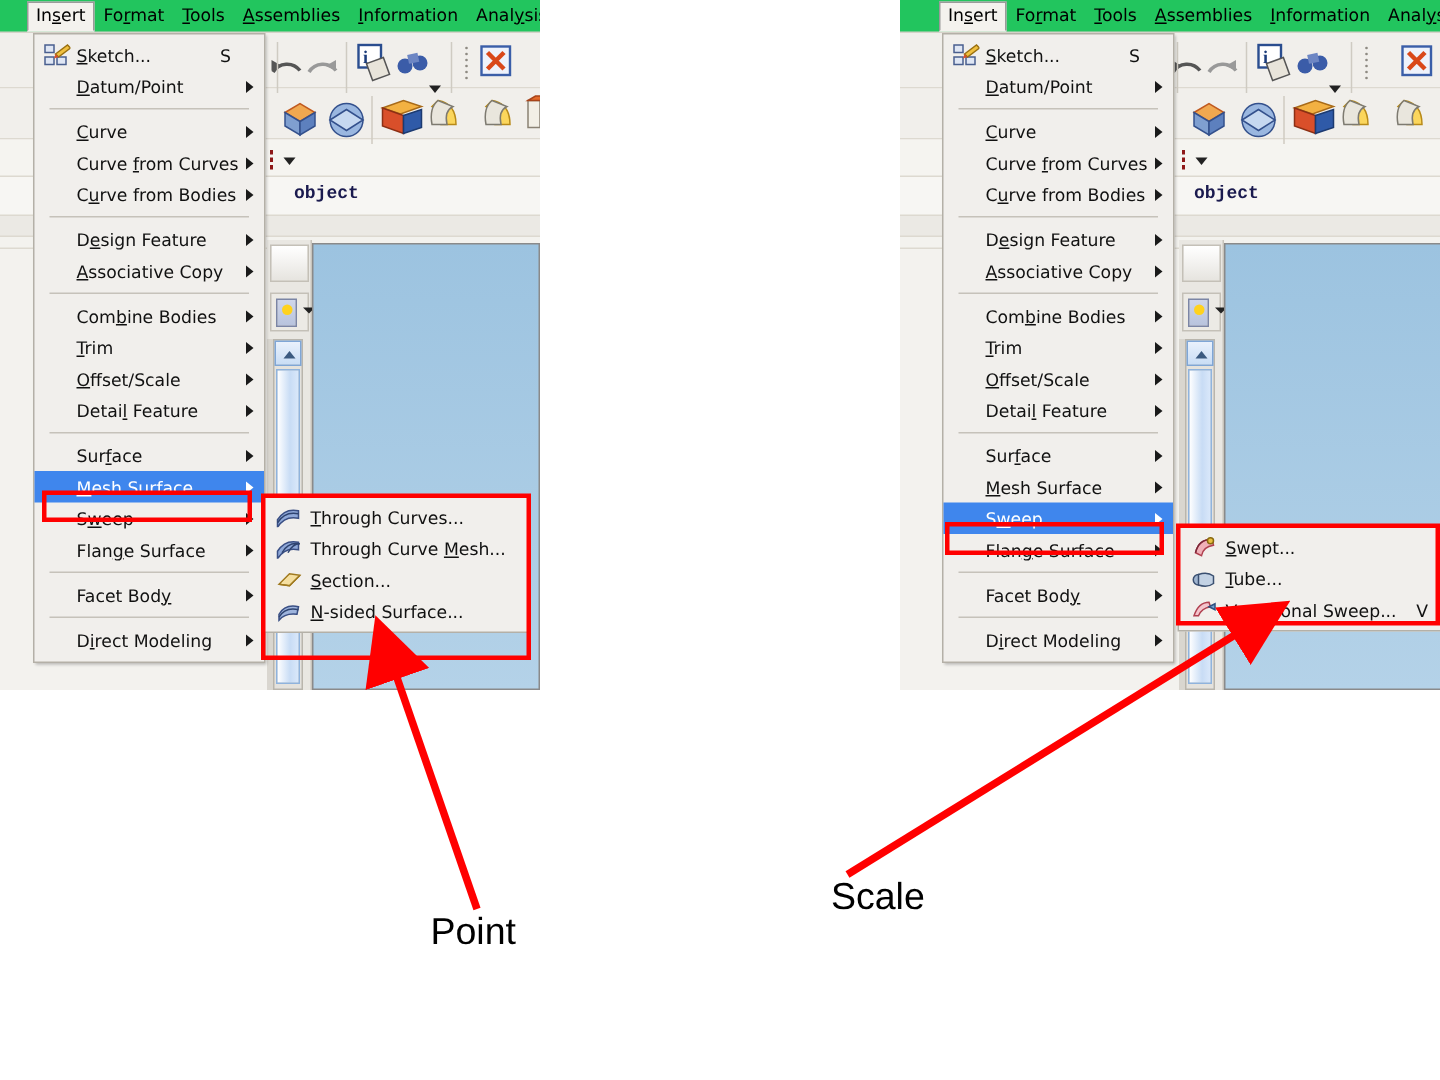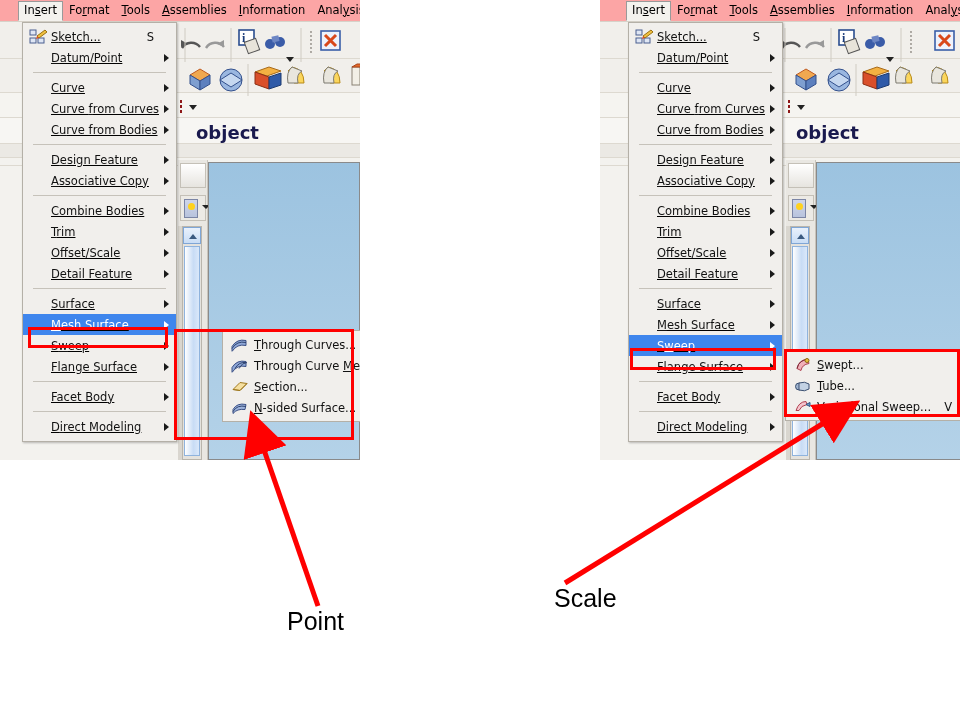--- a/index.html
+++ b/index.html
@@ -25,21 +25,21 @@
     background: #ffffff;
   }
   .panel.left  { left: 0px; }
   .panel.right { left: 600px; }
 
   
   .menubar {
     position: absolute;
     left: 0; top: 0;
     width: 360px; height: 22px;
-    background: #fca5a5;
+    background: #22c55e;
     border-bottom: 1px solid #d6d2c9;
     box-sizing: border-box;
     display: flex;
     align-items: center;
     padding-left: 18px;
     white-space: nowrap;
   }
   .menubar .mi {
     font-size: 11.5px;
     color: #000;
@@ -73,23 +73,24 @@
   .tb2 { top: 37px; height: 34px; }
   .tb3 { top: 71px; height: 25px; background:#f5f4f0; }
   .tb4 { top: 96px; height: 26px; background:#f7f6f3; }
   .tb5 { top: 122px; height: 14px; background:#ebe9e4; }
   .tb6 { top: 136px; height: 8px; background:#f3f2ee; }
 
   .cue-text {
     position: absolute;
     left: 196px;
     top: 100px;
-    font-size: 18px;
+    font-size: 12px;
     font-weight: bold;
     color: #1a1a4e;
+    font-family: Liberation Mono, monospace;
   }
 
   
   .viewport-frame {
     position: absolute;
     left: 208px; top: 162px;
     width: 152px; height: 298px;
     background: #8a8a8a;
     padding: 1px;
     box-sizing: border-box;
@@ -194,21 +195,20 @@
     border: 1px solid #b4b0a7;
     box-shadow: 1px 1px 2px rgba(0,0,0,0.25);
     box-sizing: border-box;
     padding: 2px 0;
   }
   .menu.main {
     left: 22px; top: 22px;
     width: 155px;
     padding-top: 3px;
     padding-bottom: 4px;
-    text-decoration: underline;
   }
   .row {
     position: relative;
     height: 21px;
     display: flex;
     align-items: center;
     padding-left: 28px;
     padding-right: 6px;
     font-size: 11.5px;
     color: #111;
@@ -472,21 +472,21 @@
       <span class="label">Facet Bod<u>y</u></span>
       <span class="arrow"></span>
     </div>
     <div class="sep"></div>
     <div class="row">
       <span class="label">D<u>i</u>rect Modeling</span>
       <span class="arrow"></span>
     </div>
   </div>
 
-  <div class="submenu" style="left:175px; top:330px; width:178px;margin-left:47px;">
+  <div class="submenu" style="left:175px; top:330px; width:178px;">
     <div class="row">
       <span class="mico">
         <svg width="17" height="14" viewBox="0 0 17 14">
           <path d="M1 9 q5 -8 14 -6 l0 5 q-9 -2 -14 6 z" fill="#8fa8d8" stroke="#3a4f84"></path>
           <path d="M1 11 q5 -8 14 -6" stroke="#2f4470" fill="none"></path>
         </svg>
       </span>
       <span class="label"><u>T</u>hrough Curves...</span>
     </div>
     <div class="row">

